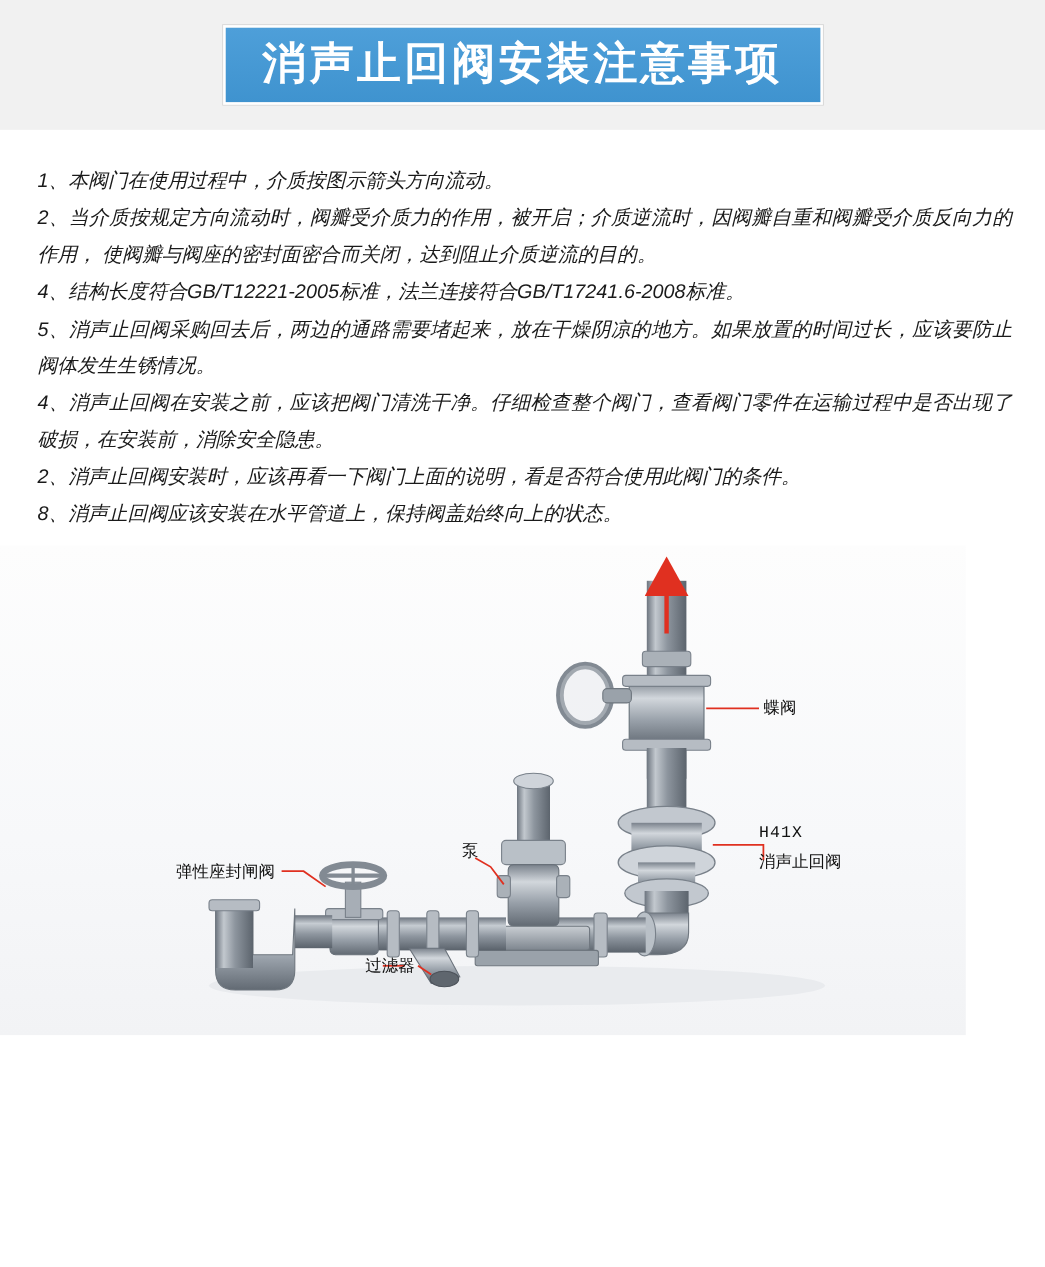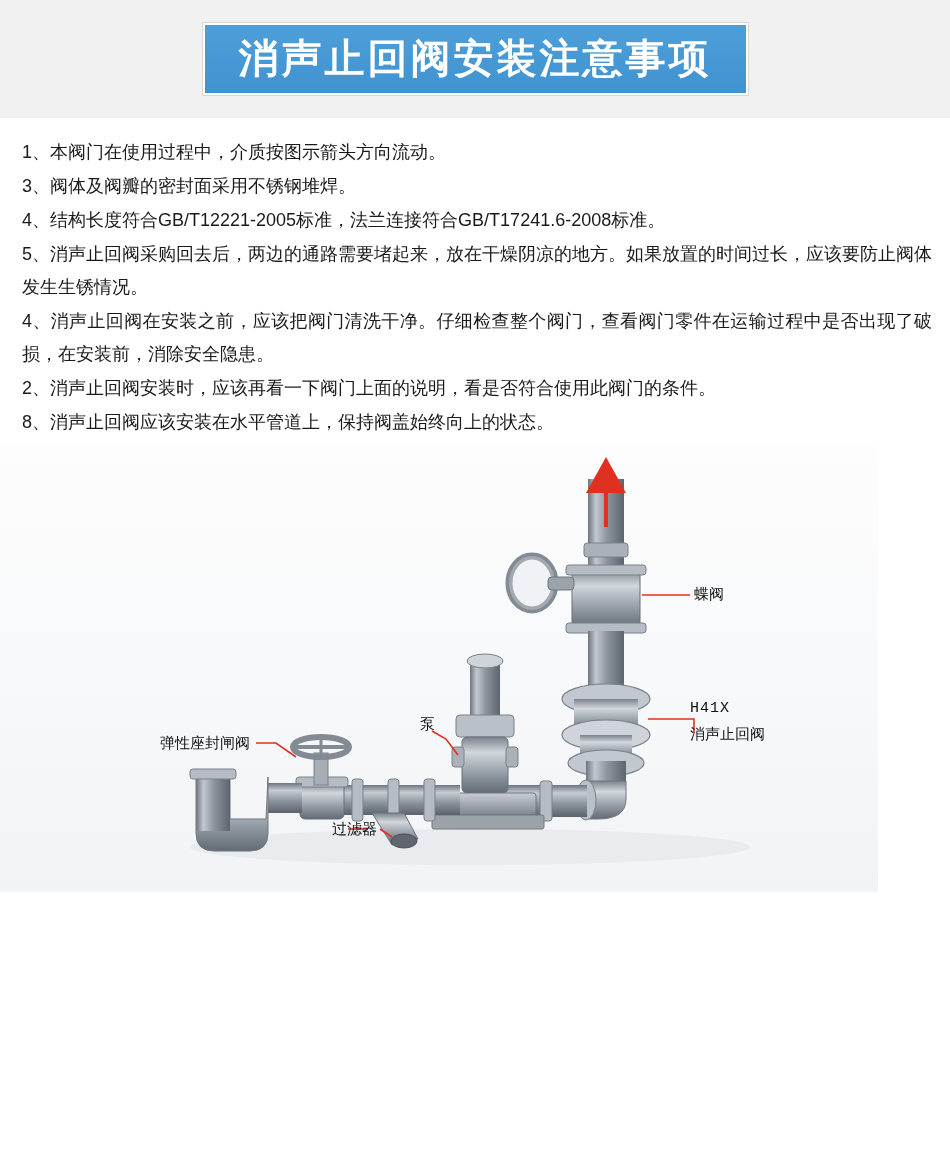--- a/index.html
+++ b/index.html
@@ -57,23 +57,24 @@
   }
   .intro {
     font-size: 18.5px;
     line-height: 33px;
     text-align: justify;
     letter-spacing: 0px;
     margin: 0 0 10px 0;
     color: #1a1a1a;
   }
   .list {
-    margin: 0;
+    margin: 12px;
     padding: 0;
     list-style: none;
+    font-style: italic;
   }
   .list li {
     font-size: 18px;
     line-height: 33px;
     text-align: justify;
     color: #1a1a1a;
     padding-left: 4px;
     margin-bottom: 1px;
   }
 
@@ -113,21 +114,21 @@
 
   <div class="banner">
     <div class="banner-box">
       <div class="banner-title">消声止回阀安装注意事项</div>
     </div>
   </div>
 
   <div class="content">
     <ul class="list">
       <li>1、本阀门在使用过程中，介质按图示箭头方向流动。</li>
-      <li>3、阀体及阀瓣的密封面采用不锈钢堆焊。</li>
+      <li>2、当介质按规定方向流动时，阀瓣受介质力的作用，被开启；介质逆流时，因阀瓣自重和阀瓣受介质反向力的作用，  使阀瓣与阀座的密封面密合而关闭，达到阻止介质逆流的目的。</li>
       <li>4、结构长度符合GB/T12221-2005标准，法兰连接符合GB/T17241.6-2008标准。</li>
       <li>5、消声止回阀采购回去后，两边的通路需要堵起来，放在干燥阴凉的地方。如果放置的时间过长，应该要防止阀体发生生锈情况。</li>
       <li>4、消声止回阀在安装之前，应该把阀门清洗干净。仔细检查整个阀门，查看阀门零件在运输过程中是否出现了破损，在安装前，消除安全隐患。</li>
       <li>2、消声止回阀安装时，应该再看一下阀门上面的说明，看是否符合使用此阀门的条件。</li>
       <li>8、消声止回阀应该安装在水平管道上，保持阀盖始终向上的状态。</li>
     </ul>
   </div>
 
   <div class="figure-wrap">
     <div class="figure-inner">

